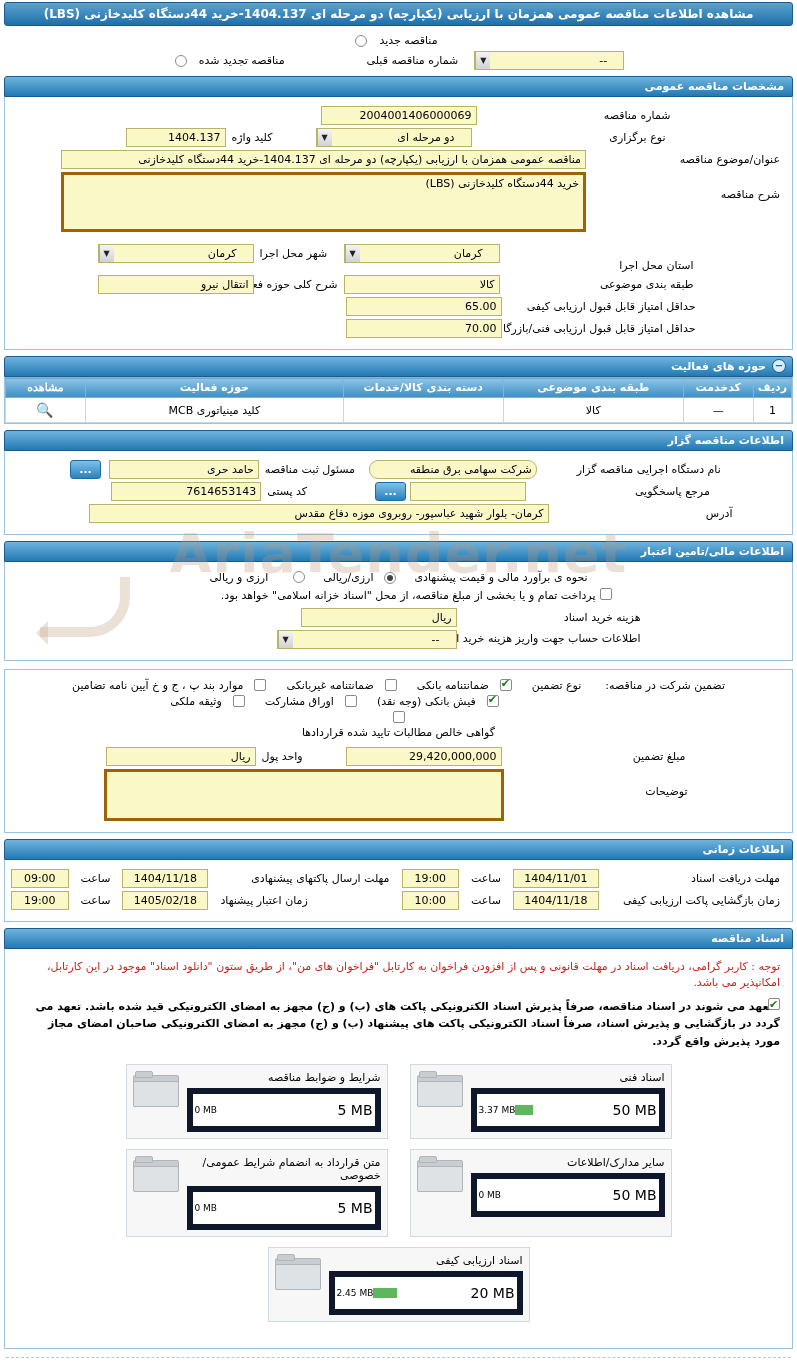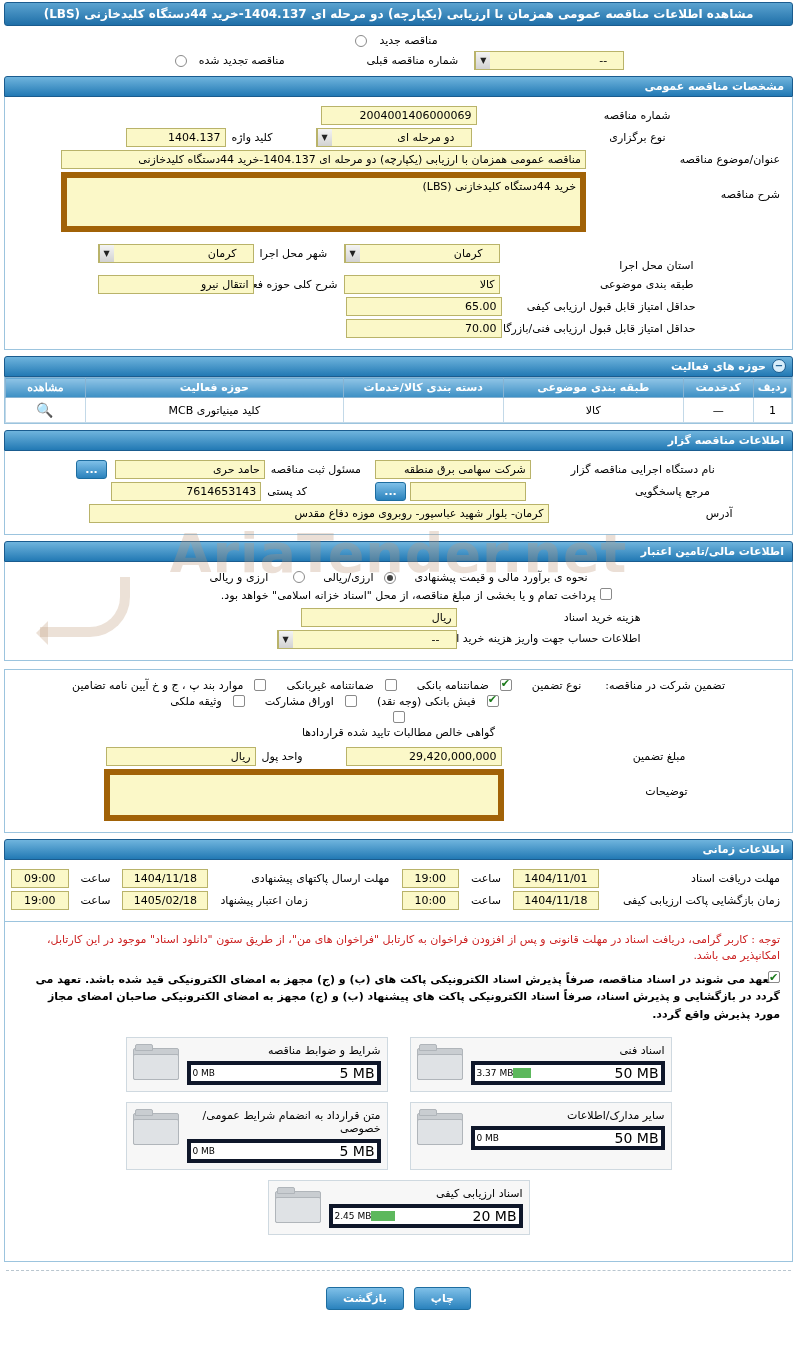--- a/index.html
+++ b/index.html
@@ -82,21 +82,21 @@
     width: 15px; height: 17px;
     background: linear-gradient(#f4f4f4,#d2d2d2);
     border-left: 1px solid #b9b36a;
     color: #222;
     font-size: 8px;
     line-height: 17px;
     text-align: center;
   }
   .ta {
     background: #fbf8c8;
-    border: 6px solid #a16207;
+    border: 3px solid #a16207;
     font-size: 11px;
     padding: 2px 4px;
     text-align: right;
     overflow: hidden;
   }
 
   .radio, .cb {
     display: inline-block; vertical-align: middle;
     width: 12px; height: 12px; border-radius: 50%;
     border: 1px solid #8a8a8a; background: #fff; margin: 0 2px;
@@ -158,22 +158,22 @@
   .file-row { display:flex; justify-content:center; gap:22px; margin-bottom:10px; }
   .file-box {
     width: 262px; border: 1px solid #cfd9e0; background:#f7f7f7;
     padding: 6px; display:flex; align-items:flex-start; gap:6px;
     flex-direction: row-reverse;
   }
   .file-txt { flex:1; }
   .file-name { font-size:11px; margin-bottom:4px; text-align:right; }
   .bar-wrap {
     display:flex; align-items:center; justify-content:space-between;
-    border:4px solid #0f172a; background:#fff; height:14px; direction:ltr;
-    font-size:9px; padding:8px 2px;
+    border:6px solid #0f172a; background:#fff; height:14px; direction:ltr;
+    font-size:9px; padding:16px 2px;
   }
   .bar-fill { background:#5db85d; height:10px; }
   .bar-left { font-size:9px; color:#000; }
   .bar-right { font-size:14px; color:#000; }
   .folder { width:48px; height:38px; position:relative; flex:0 0 48px; }
   .folder .f-back {
     position:absolute; left:0; top:4px; width:46px; height:32px;
     background:#c9cdd1; border:1px solid #b0b5ba; border-radius:2px;
   }
   .folder .f-tab {
@@ -333,21 +333,21 @@
         </tr>
       </tbody>
     </table>
   </div>
 
   <div class="sec-head">اطلاعات مناقصه گزار</div>
   <div class="sec-body">
 
     <div class="row" style="justify-content:center;">
       <span class="lbl" style="width:190px;text-align:right;">نام دستگاه اجرایی مناقصه گزار</span>
-      <div class="fld" style="width:156px;">شرکت سهامی برق منطقه</div>
+      <div class="fld" style="width:168px;border-radius:9px;">شرکت سهامی برق منطقه</div>
       <span class="lbl" style="width:110px;text-align:left;">مسئول ثبت مناقصه</span>
       <div class="fld" style="width:150px;">حامد حری</div>
       <span class="btn-small" style="margin-right:8px;">...</span>
     </div>
 
     <div class="row" style="justify-content:center;">
       <span class="lbl" style="width:190px;text-align:right;">مرجع پاسخگویی</span>
       <div class="fld" style="width:116px;"></div>
       <span class="btn-small" style="margin:0 4px;">...</span>
       <span class="lbl" style="width:110px;text-align:left;">کد پستی</span>
@@ -473,20 +473,21 @@
       <div class="fld num" style="width:90px;text-align:center;">1404/11/18</div>
       <span class="lbl">ساعت</span>
       <div class="fld num" style="width:60px;text-align:center;">10:00</div>
       <span class="lbl" style="width:190px;text-align:left;">زمان اعتبار پیشنهاد</span>
       <div class="fld num" style="width:90px;text-align:center;">1405/02/18</div>
       <span class="lbl">ساعت</span>
       <div class="fld num" style="width:60px;text-align:center;">19:00</div>
     </div>
   </div>
 
+  <div class="sec-head">اسناد مناقصه</div>
   <div class="sec-body">
 
     <div class="note-red">توجه : کاربر گرامی، دریافت اسناد در مهلت قانونی و پس از افزودن فراخوان به کارتابل "فراخوان های من"، از طریق ستون "دانلود اسناد" موجود در این کارتابل، امکانپذیر می باشد.</div>
     <div class="note-bold">
       <span class="cb checked"></span>
       <span>متعهد می شوند در اسناد مناقصه، صرفاً پذیرش اسناد الکترونیکی پاکت های (ب) و (ج) مجهز به امضای الکترونیکی قید شده باشد. تعهد می گردد در بازگشایی و پذیرش اسناد، صرفاً اسناد الکترونیکی پاکت های پیشنهاد (ب) و (ج) مجهز به امضای الکترونیکی صاحبان امضای مجاز مورد پذیرش واقع گردد.</span>
     </div>
 
     <div class="files-wrap">
 

